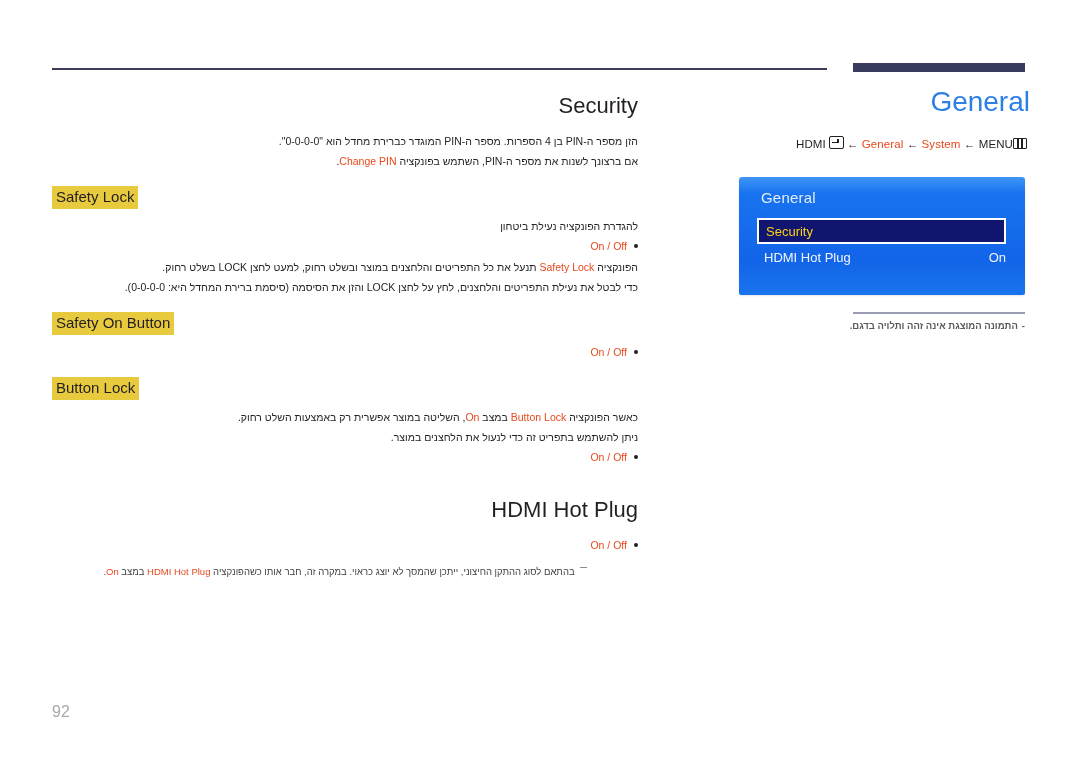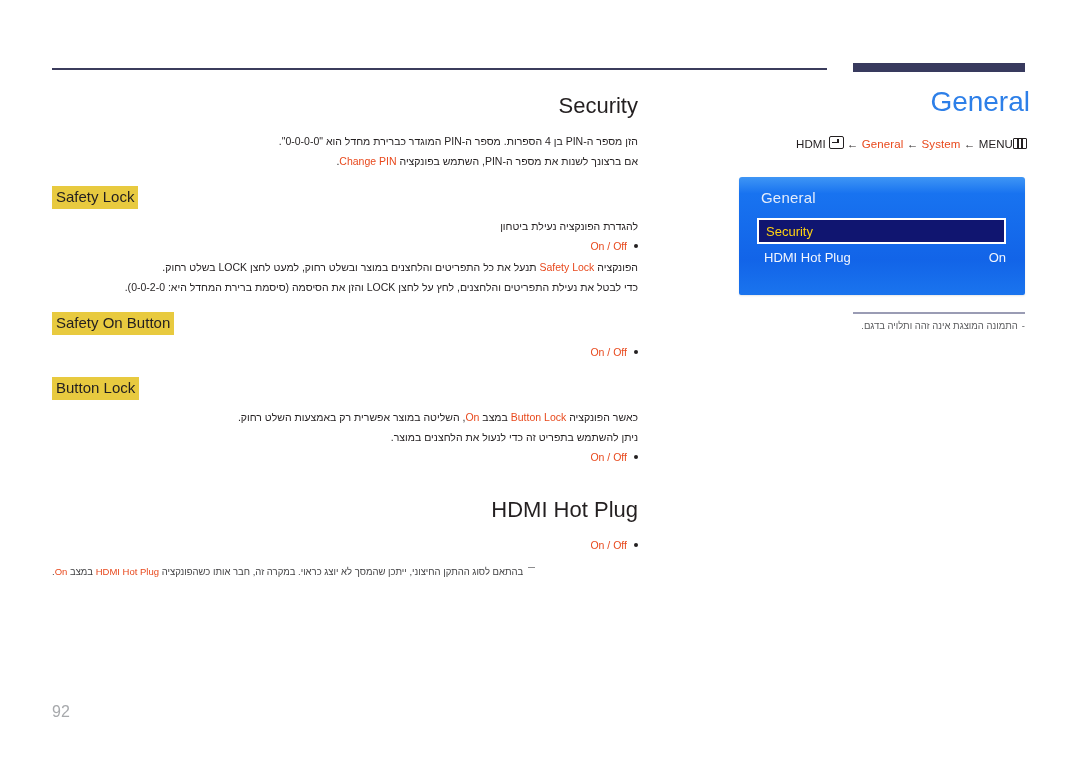--- a/index.html
+++ b/index.html
@@ -198,20 +198,21 @@
   .panel-note {
     position: absolute;
     left: 690px;
     top: 319px;
     width: 335px;
     direction: rtl;
     text-align: right;
     font-size: 9.5px;
     line-height: 14px;
     color: #595a5c;
+    font-weight: bold;
   }
   .panel-note .dash {
     color: #595a5c;
     margin-left: 4px;
   }
 
   
   .main-col {
     position: absolute;
     left: 52px;
@@ -274,21 +275,21 @@
     vertical-align: 2px;
     margin-left: 7px;
   }
   .bullet-line .onoff { direction: ltr; display: inline-block; }
 
   .footnote {
     font-size: 9.5px;
     line-height: 16px;
     color: #3f3f41;
     direction: rtl;
-    text-align: left;
+    text-align: center;
     margin-top: 10px;
   }
   .footnote .hl { color: #e8491d; }
   .footnote .dash {
     display: inline-block;
     width: 7px;
     height: 1.2px;
     background: #8d8d8f;
     vertical-align: 7px;
     margin-left: 5px;
@@ -343,21 +344,21 @@
   <h2 class="sec-title">Security</h2>
   <p class="para"><span>הזן מספר ה-PIN בן 4 הספרות. מספר ה-PIN המוגדר כברירת מחדל הוא "0-0-0-0".</span></p>
   <p class="para"><span>אם ברצונך לשנות את מספר ה-PIN, השתמש בפונקציה </span><span class="hl">Change PIN</span><span>.</span></p>
 
   <div class="sub-title-wrap">
     <span class="sub-title">Safety Lock</span>
   </div>
   <p class="para">להגדרת הפונקציה נעילת ביטחון</p>
   <div class="bullet-line"><span class="dot"></span><span class="onoff">On / Off</span></div>
   <p class="para"><span>הפונקציה </span><span class="hl">Safety Lock</span><span> תנעל את כל התפריטים והלחצנים במוצר ובשלט רחוק, למעט לחצן LOCK בשלט רחוק.</span></p>
-  <p class="para">כדי לבטל את נעילת התפריטים והלחצנים, לחץ על לחצן LOCK והזן את הסיסמה (סיסמת ברירת המחדל היא: 0-0-2-0).</p>
+  <p class="para">כדי לבטל את נעילת התפריטים והלחצנים, לחץ על לחצן LOCK והזן את הסיסמה (סיסמת ברירת המחדל היא: 0-0-0-0).</p>
 
   <div class="sub-title-wrap">
     <span class="sub-title">Safety On Button</span>
   </div>
   <div class="bullet-line"><span class="dot"></span><span class="onoff">On / Off</span></div>
 
   <div class="sub-title-wrap">
     <span class="sub-title">Button Lock</span>
   </div>
   <p class="para"><span>כאשר הפונקציה </span><span class="hl">Button Lock</span><span> במצב </span><span class="hl">On</span><span>, השליטה במוצר אפשרית רק באמצעות השלט רחוק.</span></p>

